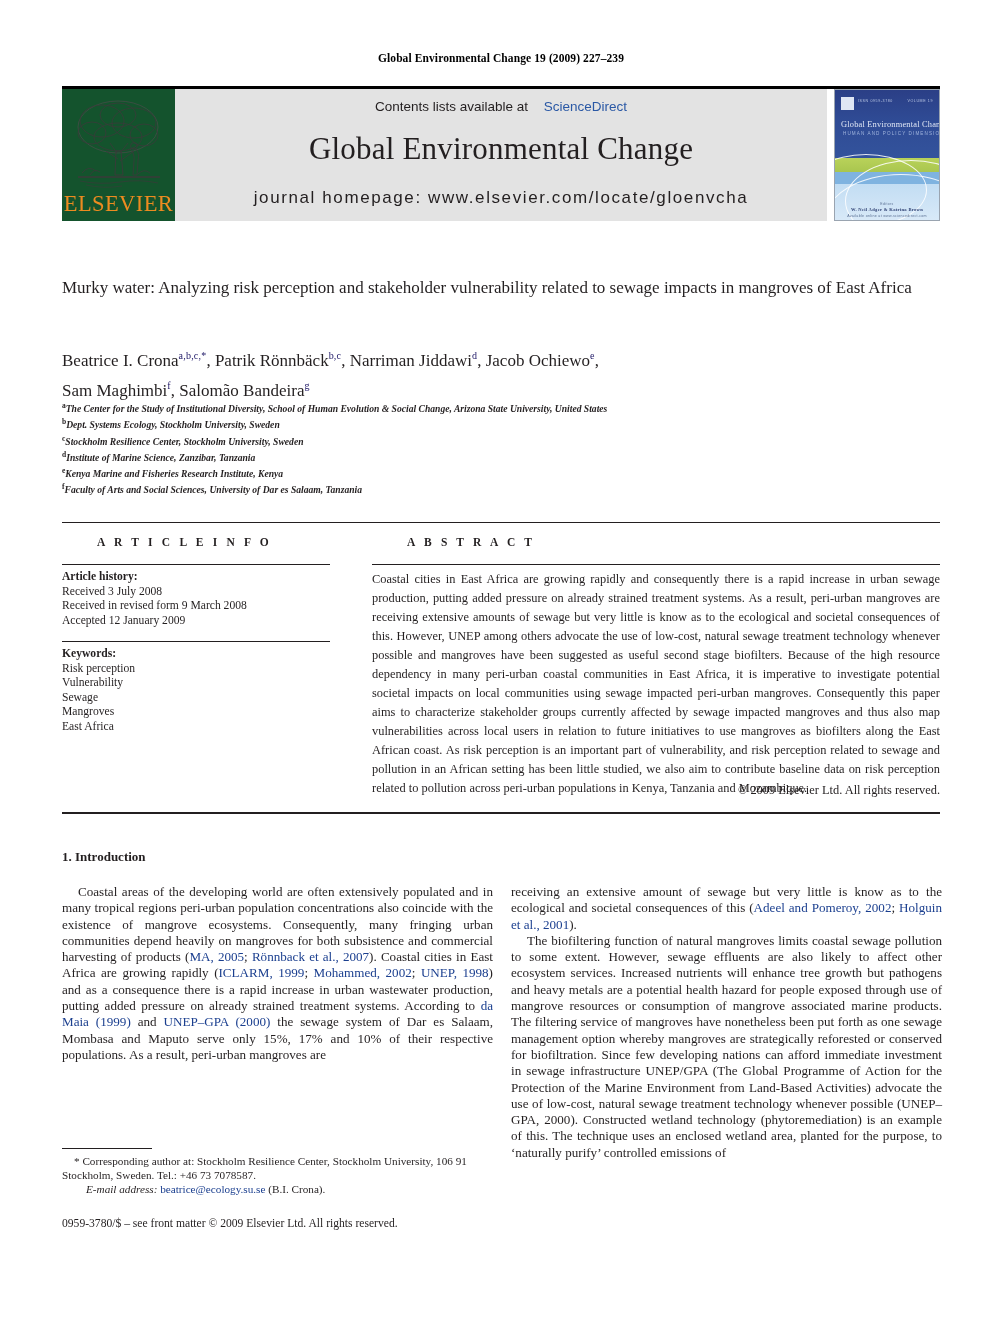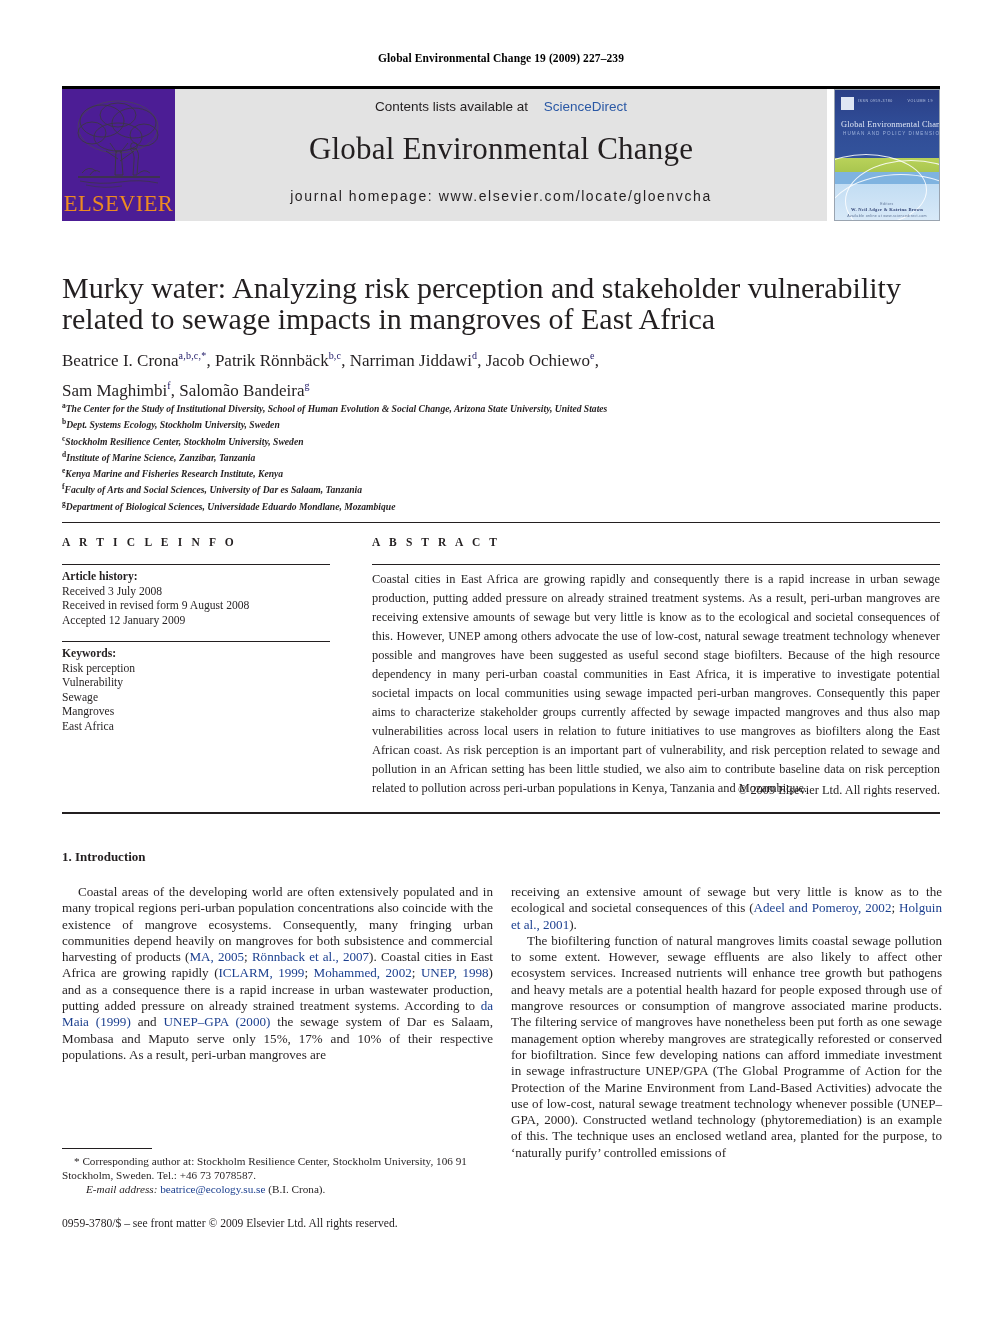--- a/index.html
+++ b/index.html
@@ -45,21 +45,21 @@
     position: absolute;
     left: 62px; top: 89px;
     width: 878px;
     height: 132px;
   }
   .elsevier-logo {
     position: absolute;
     left: 0; top: 0;
     width: 113px;
     height: 132px;
-    background: #4c1d95;
+    background: #14532d;
   }
   .elsevier-tree {
     position: absolute;
     left: 6px; top: 4px;
     width: 101px; height: 100px;
   }
   .elsevier-word {
     position: absolute;
     left: 0px; top: 103px;
     width: 113px;
@@ -99,21 +99,21 @@
     font-size: 31px;
     color: #231f20;
     letter-spacing: 0.2px;
   }
   .homepage-line {
     position: absolute;
     left: 0; top: 99px;
     width: 652px;
     text-align: center;
     font-family: "Liberation Sans", sans-serif;
-    font-size: 14px;
+    font-size: 17px;
     letter-spacing: 1.6px;
     color: #231f20;
   }
   .cover-thumb {
     position: absolute;
     left: 772px; top: 0px;
     width: 106px;
     height: 132px;
     border: 1px solid #9aa4b0;
     box-sizing: border-box;
@@ -163,21 +163,21 @@
   .ct-foot1 {position:absolute;left:0;bottom:14px;width:100%;text-align:center;font-size:3.4px;color:#5a6f92;font-family:"Liberation Sans",sans-serif;letter-spacing:0.4px;}
   .ct-foot2 {position:absolute;left:0;bottom:8px;width:100%;text-align:center;font-size:4.6px;color:#2c3f72;font-family:"Liberation Serif",serif;font-weight:bold;letter-spacing:0.3px;}
   .ct-foot3 {position:absolute;left:0;bottom:2px;width:100%;text-align:center;font-size:3.6px;color:#5a6f92;font-family:"Liberation Sans",sans-serif;letter-spacing:0.3px;}
 
   
   .title {
     position: absolute;
     left: 62px; top: 272px;
     width: 880px;
     font-family: "Liberation Serif", serif;
-    font-size: 30px;
+    font-size: 17px;
     line-height: 31px;
     color: #231f20;
   }
   .authors {
     position: absolute;
     left: 62px; top: 343px;
     width: 880px;
     font-family: "Liberation Serif", serif;
     font-size: 17px;
     line-height: 25px;
@@ -218,20 +218,21 @@
     background: #231f20;
     height: 1.6px;
   }
   .sec-label {
     position: absolute;
     font-family: "Liberation Serif", serif;
     font-weight: bold;
     font-size: 11.5px;
     letter-spacing: 3.2px;
     color: #231f20;
+    margin-left: 35px;
   }
   .info-col {
     position: absolute;
     left: 62px;
     width: 268px;
     font-family: "Liberation Serif", serif;
     font-size: 11.6px;
     line-height: 14.6px;
     color: #231f20;
   }
@@ -383,35 +384,34 @@
 
   <div class="authors"><span class="nm">Beatrice I. Crona</span><sup>a,b,c,*</sup><span class="nm">, </span><span class="nm">Patrik Rönnbäck</span><sup>b,c</sup><span class="nm">, </span><span class="nm">Narriman Jiddawi</span><sup>d</sup><span class="nm">, </span><span class="nm">Jacob Ochiewo</span><sup>e</sup><span class="nm">,</span><br><span class="nm">Sam Maghimbi</span><sup>f</sup><span class="nm">, </span><span class="nm">Salomão Bandeira</span><sup>g</sup></div>
 
   <div class="affils">
       <div><sup>a</sup><span>The Center for the Study of Institutional Diversity, School of Human Evolution &amp; Social Change, Arizona State University, United States</span></div>
       <div><sup>b</sup><span>Dept. Systems Ecology, Stockholm University, Sweden</span></div>
       <div><sup>c</sup><span>Stockholm Resilience Center, Stockholm University, Sweden</span></div>
       <div><sup>d</sup><span>Institute of Marine Science, Zanzibar, Tanzania</span></div>
       <div><sup>e</sup><span>Kenya Marine and Fisheries Research Institute, Kenya</span></div>
       <div><sup>f</sup><span>Faculty of Arts and Social Sciences, University of Dar es Salaam, Tanzania</span></div>
-      <div><sup>g</sup><span>Department of Biological Sciences, Universidade Eduardo Mondlane, Mozambique</span></div>
     </div>
 
   <div class="rule-thin" style="left:62px; top:522px; width:878px;"></div>
 
   <div class="sec-label" style="left:62px; top:536px;">A R T I C L E  I N F O</div>
   <div class="sec-label" style="left:372px; top:536px;">A B S T R A C T</div>
 
   <div class="rule-thin" style="left:62px; top:564px; width:268px;"></div>
   <div class="rule-thin" style="left:372px; top:564px; width:568px;"></div>
 
   <div class="info-col" style="top:570px;">
     <div class="it">Article history:</div>
     <div>Received 3 July 2008</div>
-    <div>Received in revised form 9 August 2008</div>
+    <div>Received in revised form 9 March 2008</div>
     <div>Accepted 12 January 2009</div>
   </div>
 
   <div class="rule-thin" style="left:62px; top:641px; width:268px;"></div>
 
   <div class="info-col" style="top:647px;">
     <div class="it">Keywords:</div>
     <div>Risk perception</div>
     <div>Vulnerability</div>
     <div>Sewage</div>

